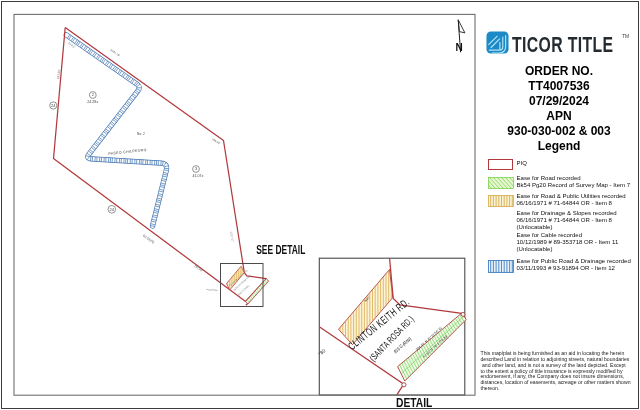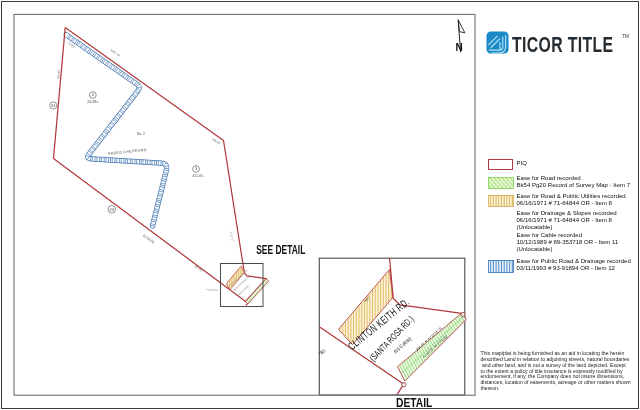--- a/index.html
+++ b/index.html
@@ -344,20 +344,21 @@
 <path d="M5,17.5 L14.5,8"></path>
 <path d="M3,20 L13,20 Q14.5,20 14.5,18.5 L14.5,11.5"></path>
 <path d="M17.5,6 L17.5,16.5 Q17.5,20 14,20"></path>
 <path d="M20.5,4.5 L20.5,16 Q20.5,23 13.5,23 L6,23"></path>
 </g>
 </svg>
 
 <div class="abs" style="left:511.5px;top:33px;font-size:21.5px;font-weight:bold;color:#242b31;letter-spacing:0.5px;transform:scaleX(0.735);transform-origin:0 0;white-space:nowrap;">TICOR TITLE</div>
 <div class="abs" style="left:622px;top:33px;font-size:5px;color:#444;">TM</div>
 
+<div class="abs ctr" style="left:479px;top:63.5px;width:160px;font-size:12px;font-weight:bold;color:#000;line-height:15.1px;">ORDER NO.<br>TT4007536<br>07/29/2024<br>APN<br>930-030-002 &amp; 003<br>Legend</div>
 
 <div class="abs" style="left:488px;top:159.2px;width:22.5px;height:8.6px;border:1.4px solid #b23a3e;background:#fff;"></div>
 <div class="abs" style="left:516.5px;top:160px;font-size:6.05px;color:#111;">PIQ</div>
 
 <svg class="abs" style="left:487.5px;top:176.8px" width="26" height="12" viewBox="0 0 26 12">
 <rect x="0.4" y="0.4" width="25" height="11" fill="#e6f7d2" stroke="#7fd34f" stroke-width="0.8"></rect>
 <g stroke="#7fd34f" stroke-width="0.8">
 <path d="M-8,-1 l12,13 M-4,-1 l12,13 M0,-1 l12,13 M4,-1 l12,13 M8,-1 l12,13 M12,-1 l12,13 M16,-1 l12,13 M20,-1 l12,13"></path>
 </g>
     </svg>

